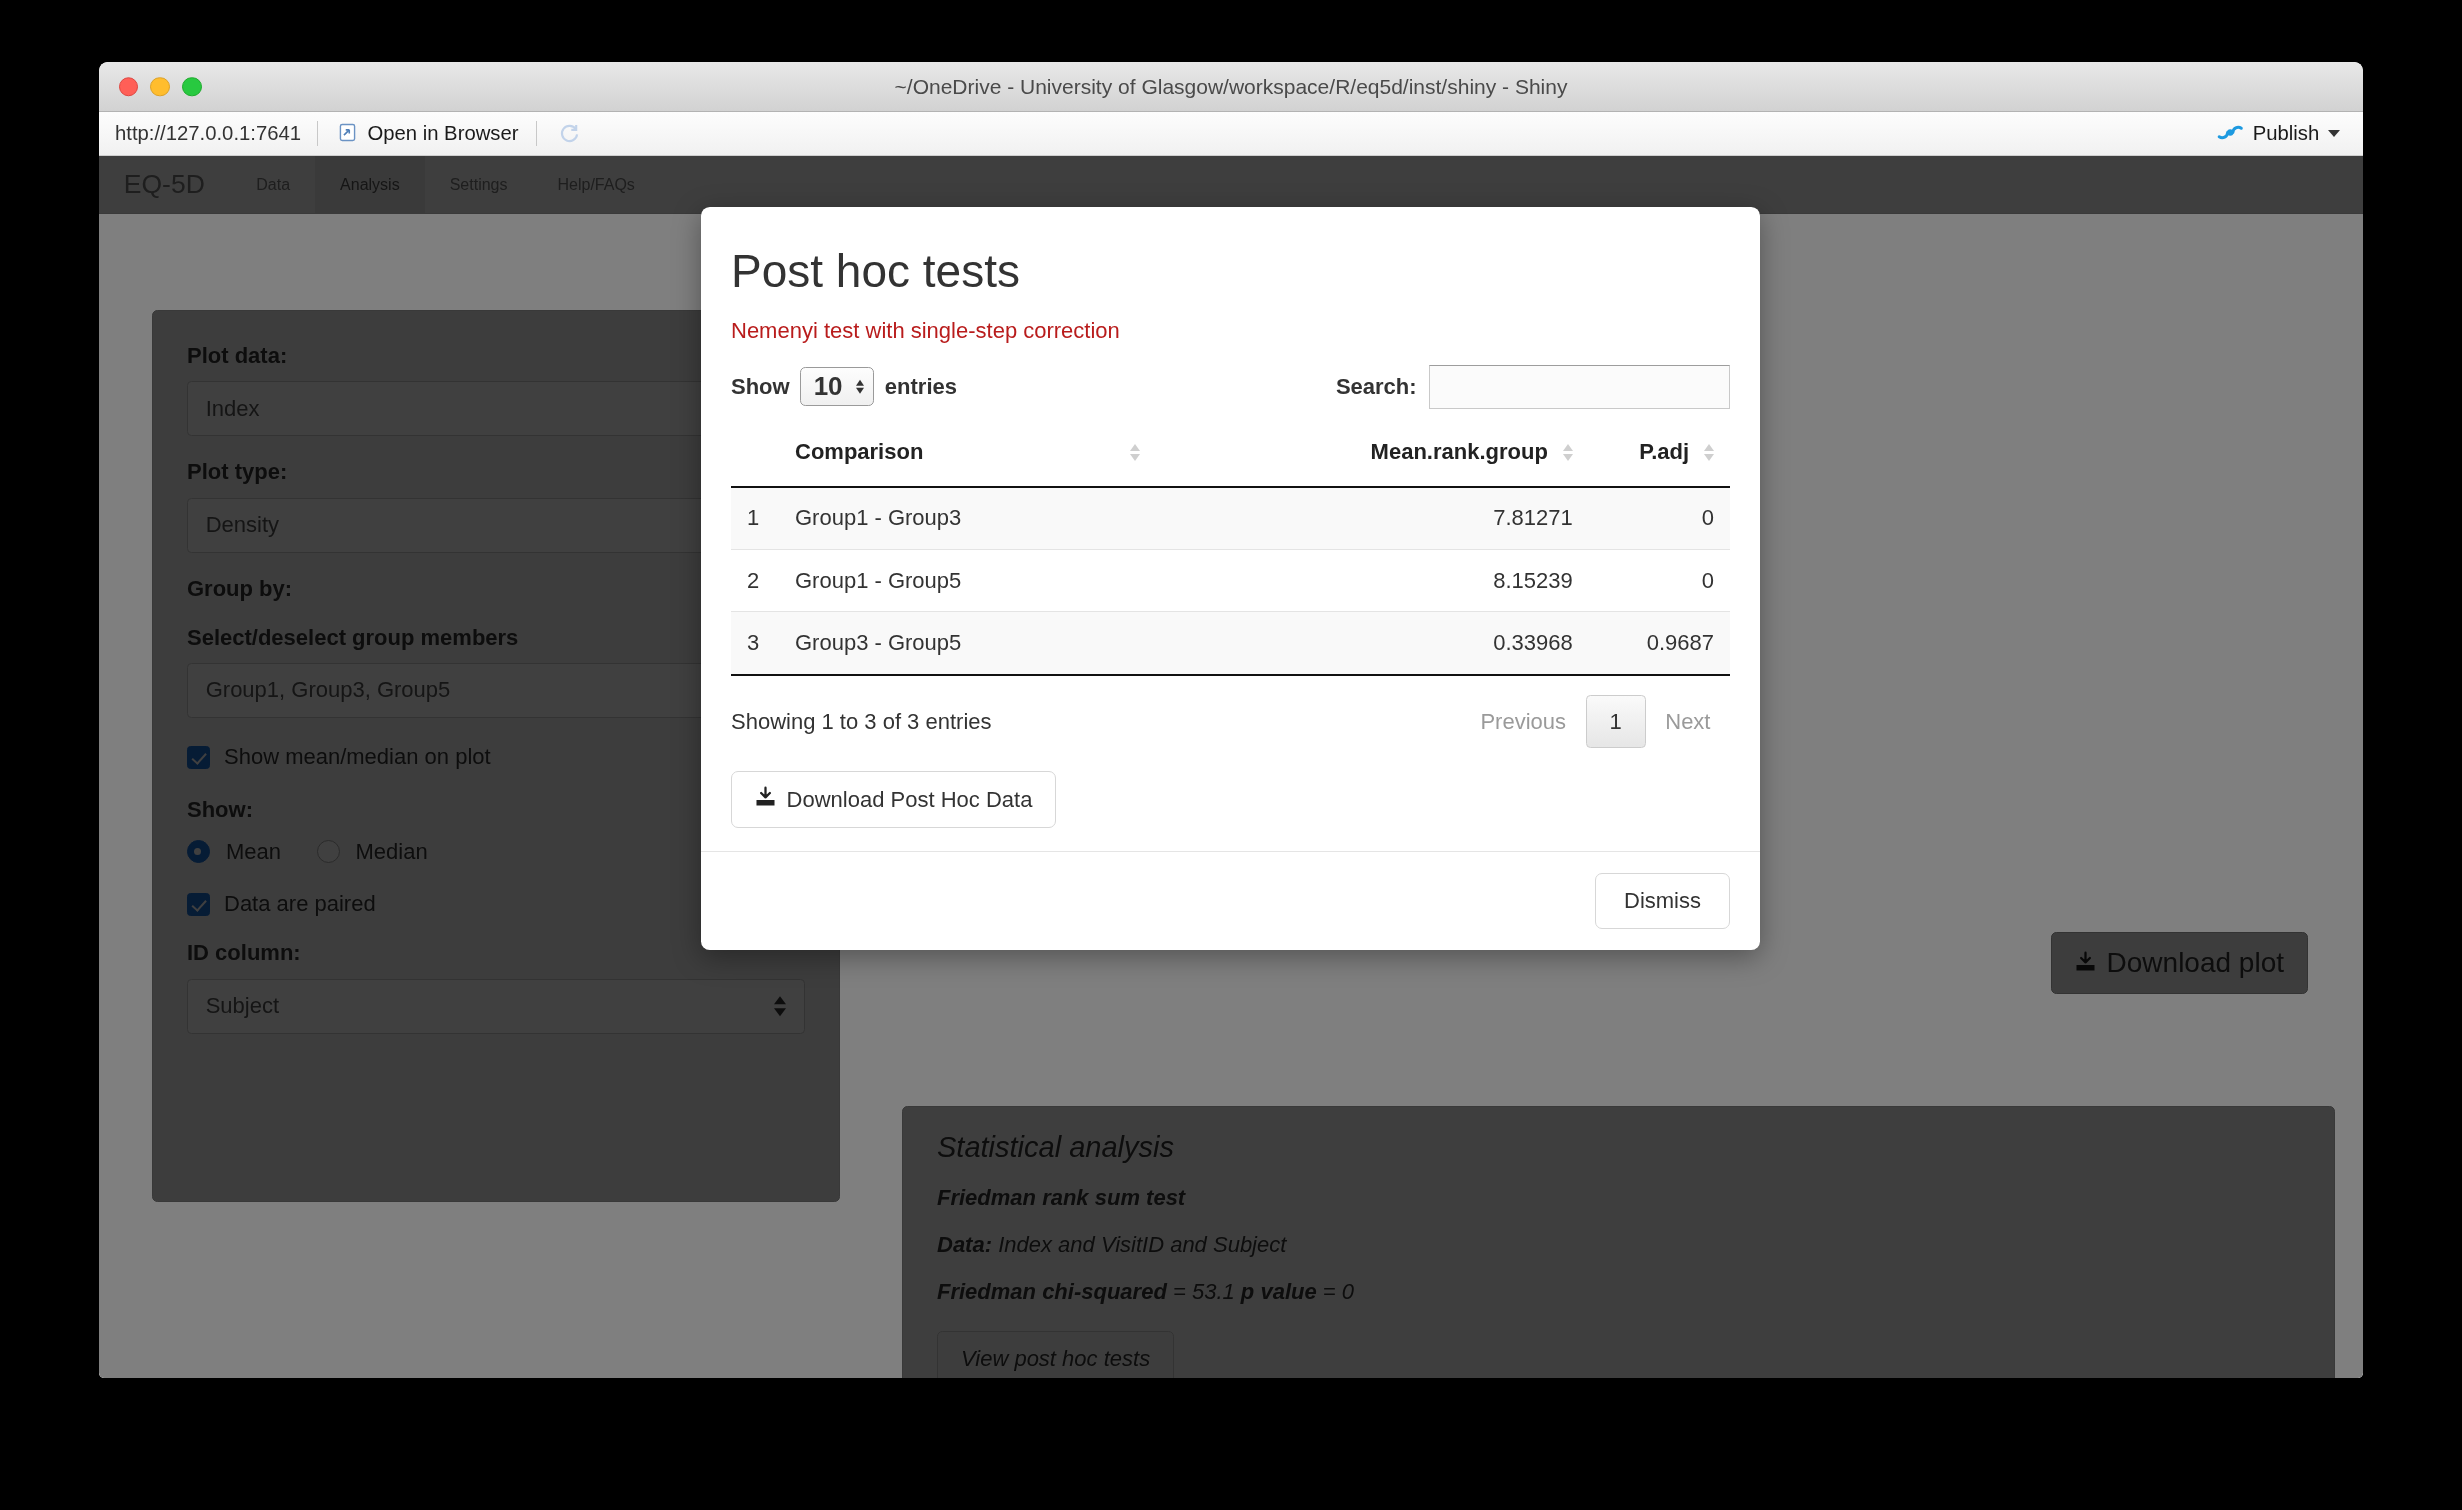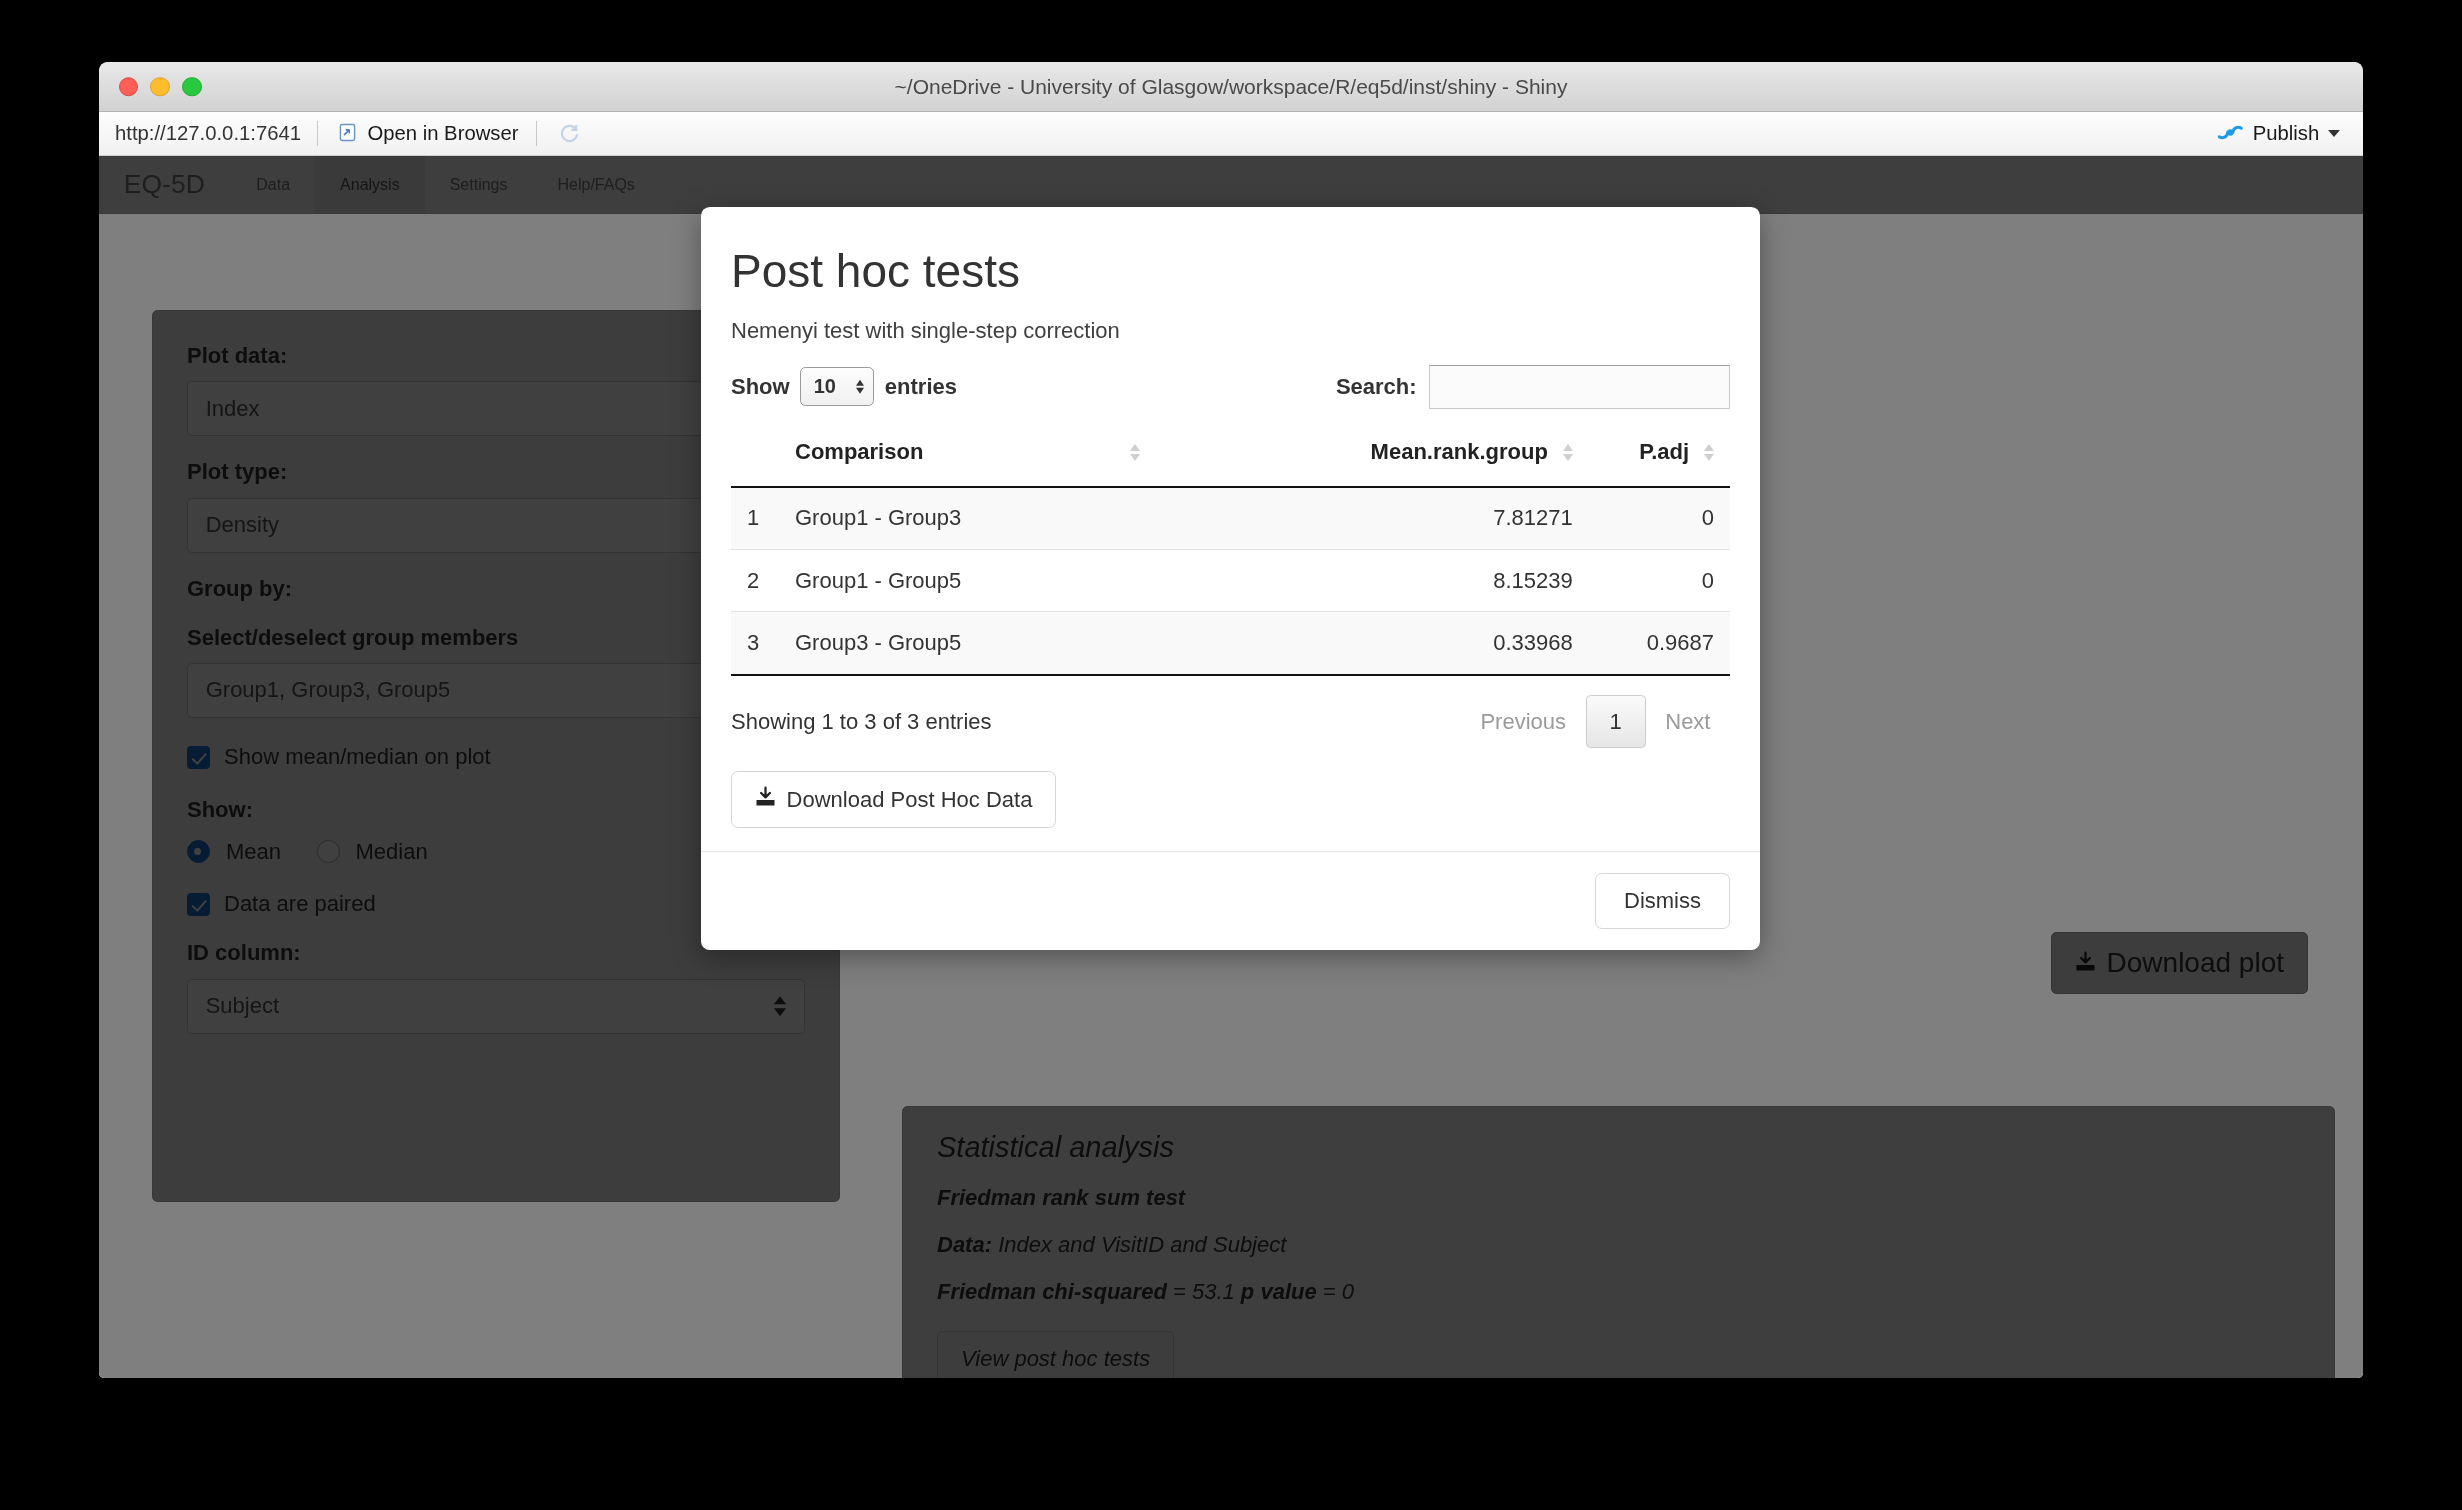--- a/index.html
+++ b/index.html
@@ -239,35 +239,35 @@
     background: #fff;
     border-radius: 8.8px;
     box-shadow: 0 7px 28px rgba(0,0,0,0.35);
     overflow: hidden;
   }
   #modal-body { padding: 37px 30px 23px 30px; }
   #modal-title {
     font-size: 46px; font-weight: normal; color: #333;
     margin: 0 0 19.5px 0;
   }
-  #modal-subtitle { font-size: 22px; color: #404040; margin: 0 0 21px 0; }
+  #modal-subtitle { font-size: 22px; color: #b91c1c; margin: 0 0 21px 0; }
 
   #dt-top {
     display: flex; align-items: center; justify-content: space-between;
     margin-bottom: 19.5px;
   }
   #dt-length { display: flex; align-items: center; gap: 10.6px; font-size: 22px; font-weight: bold; color: #333; }
   #entries-select {
     position: relative;
     width: 74px; height: 39px;
     border: 0.9px solid #9a9a9a; border-radius: 5.3px;
     background: linear-gradient(to bottom, #fdfdfd, #f0f0f0);
     display: flex; align-items: center;
     padding-left: 12.4px;
-    font-size: 20px; font-weight: bold; color: #333;
+    font-size: 26px; font-weight: bold; color: #333;
     cursor: pointer;
   }
   #entries-select .spin-arrows { right: 8.8px; gap: 2.7px; }
   #entries-select .sp-up, #entries-select .sp-dn {
     border-left-width: 4.4px; border-right-width: 4.4px;
   }
   #entries-select .sp-up { border-bottom-width: 6.2px; }
   #entries-select .sp-dn { border-top-width: 6.2px; }
 
   #dt-filter { display: flex; align-items: center; gap: 12.4px; }

